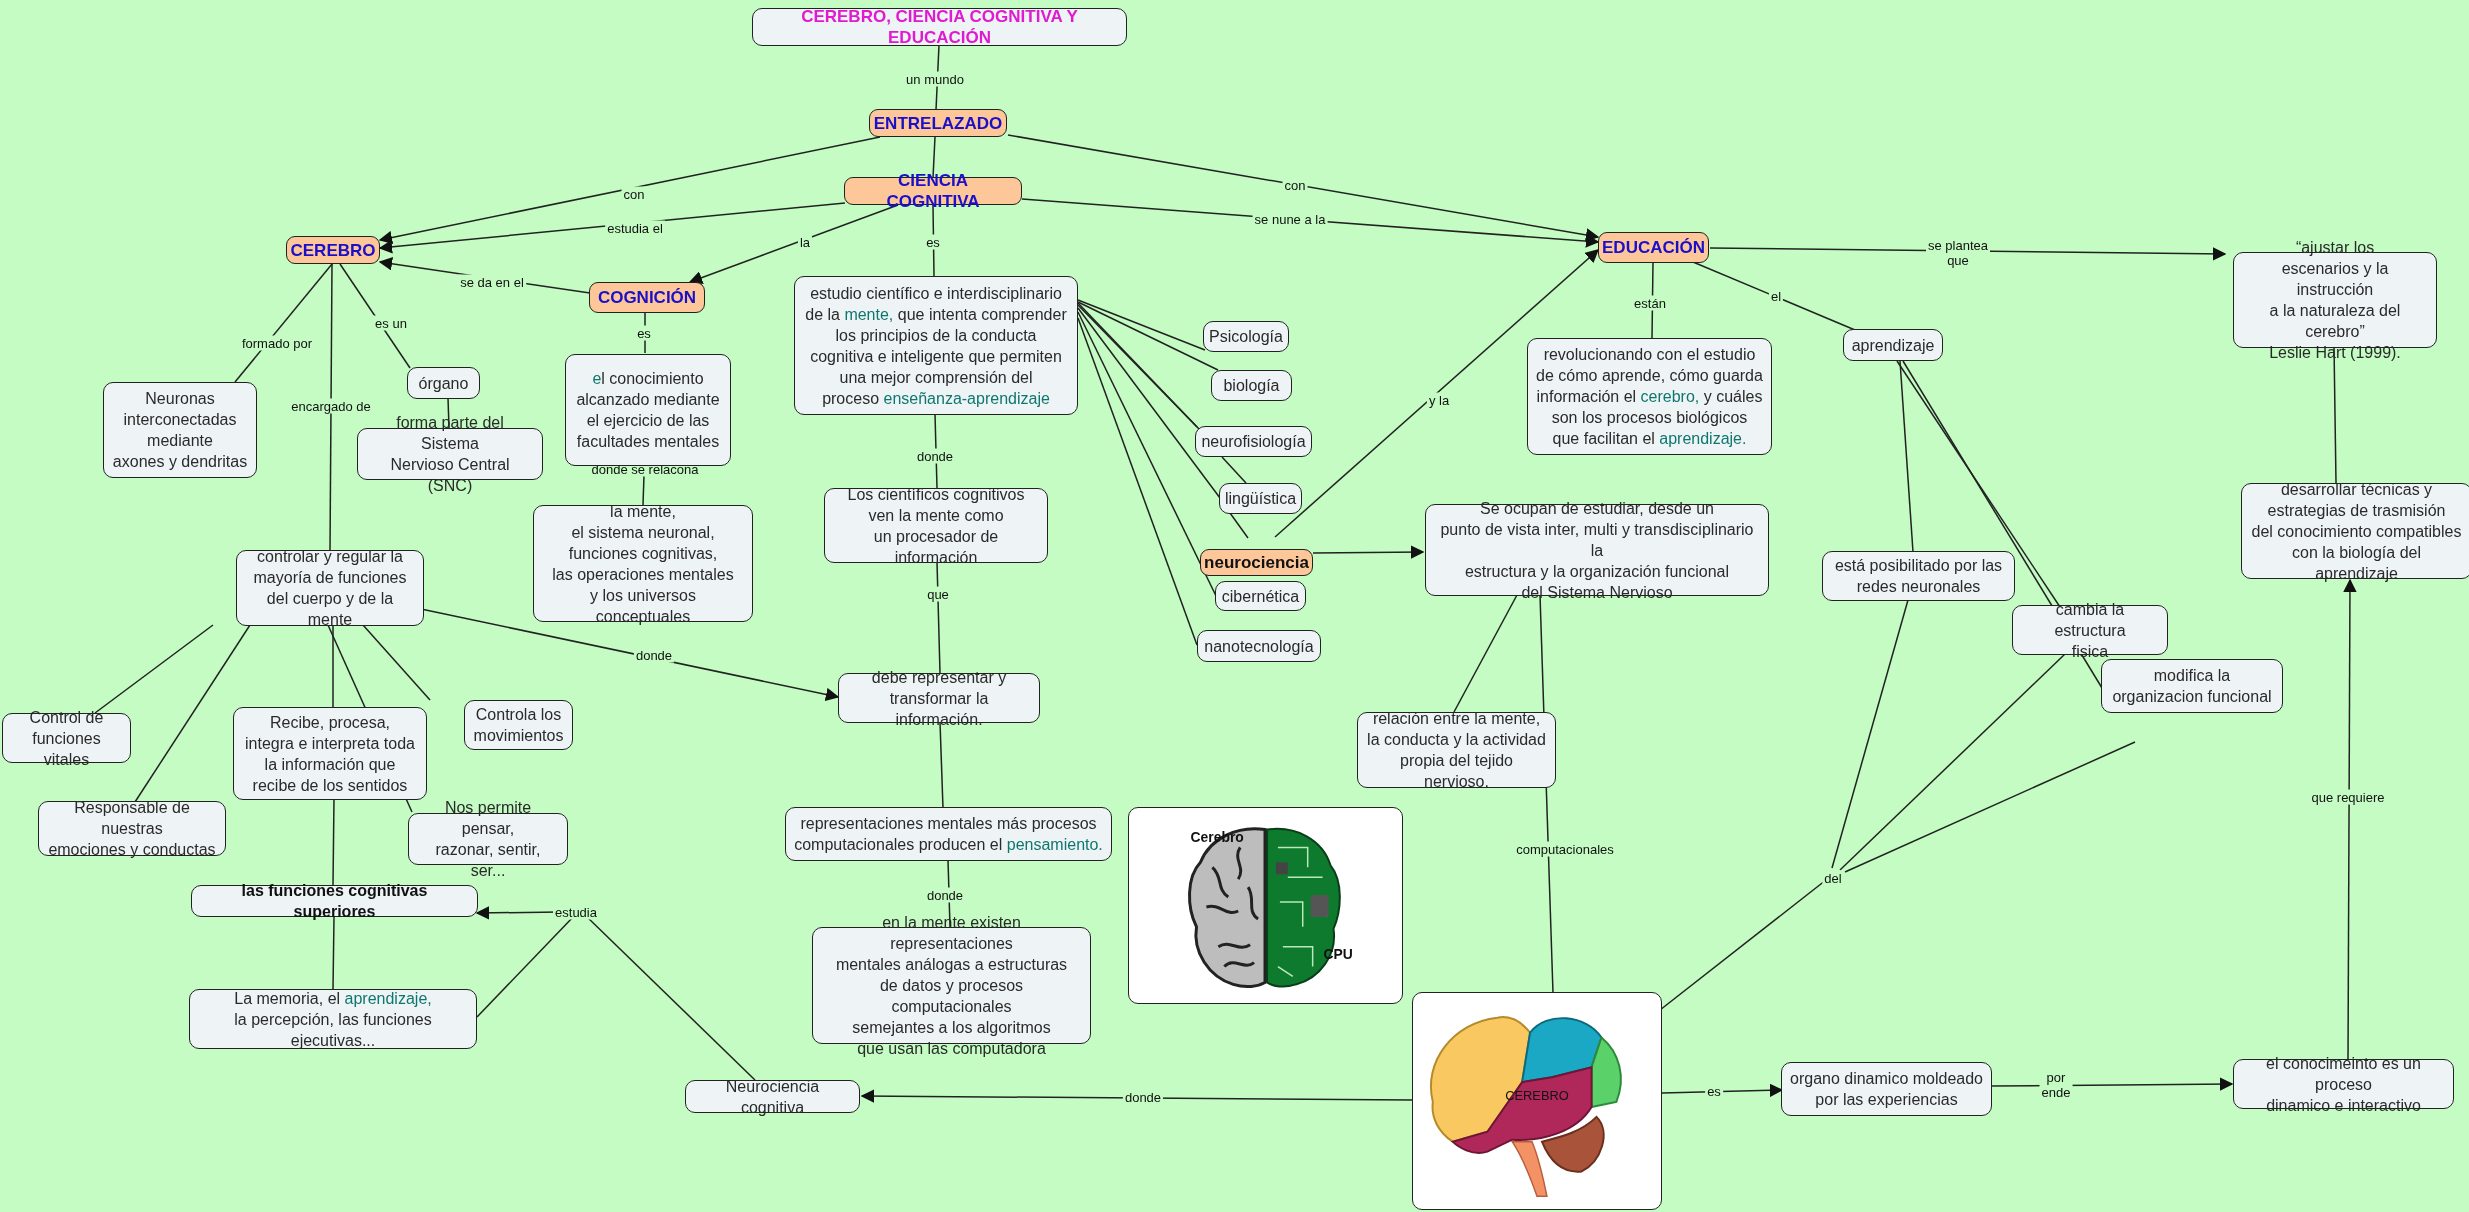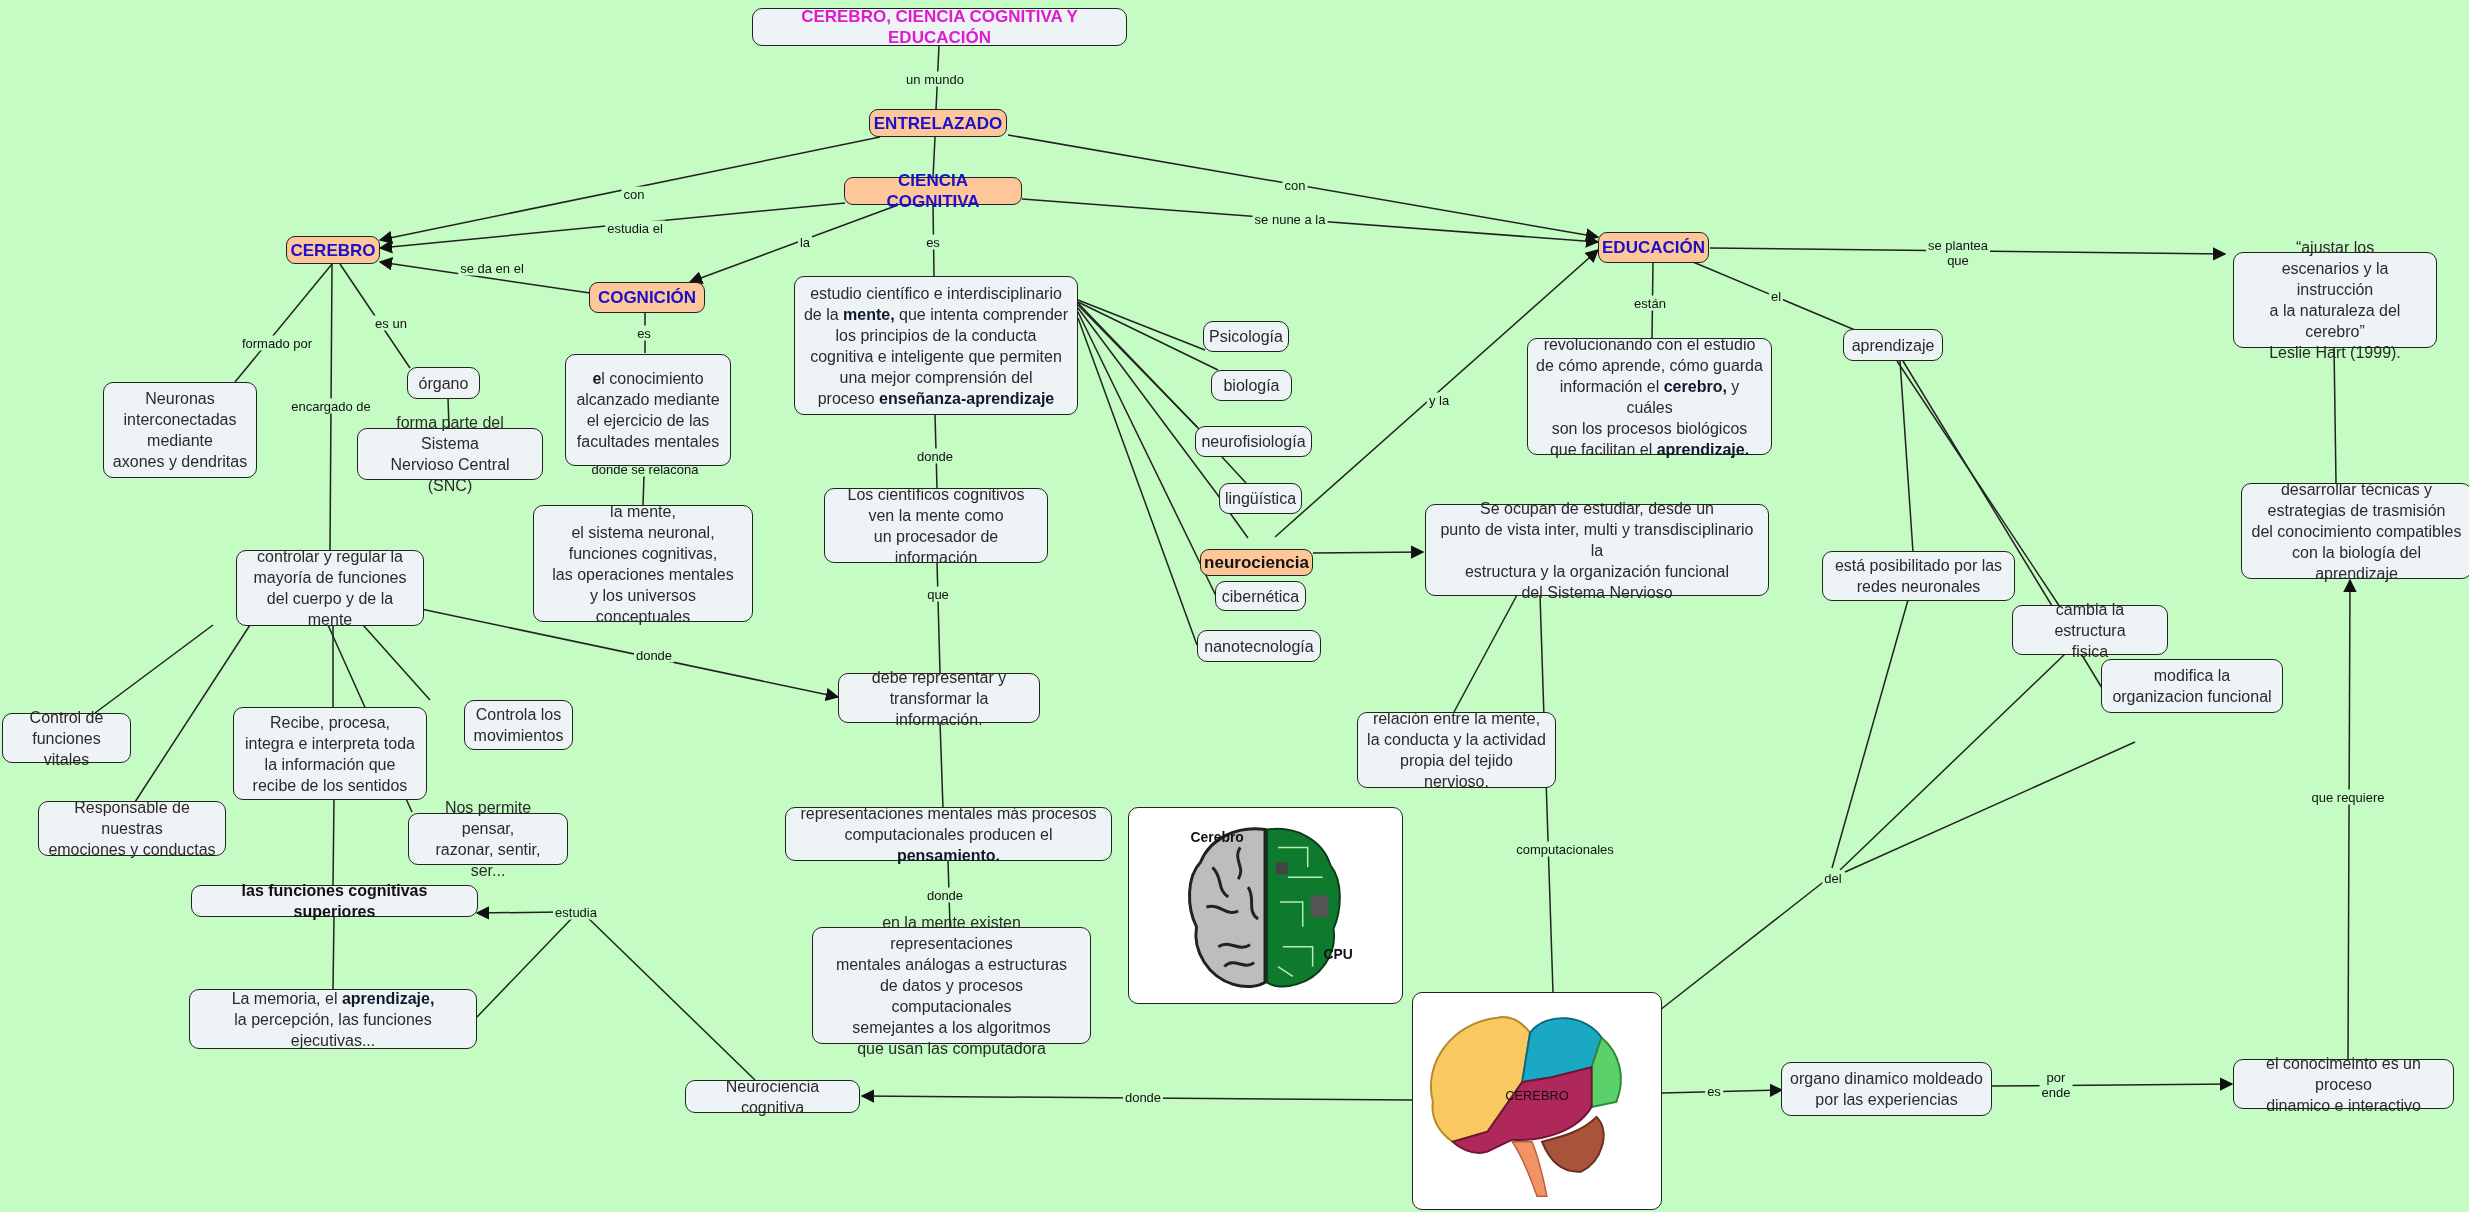--- a/index.html
+++ b/index.html
@@ -23,21 +23,21 @@
   }
   .node.key.dark { color:#111;margin-top:11px; }
   .node.title { color:#e01ad0; font-weight:bold; font-size:17px; }
   .node.bold { font-weight:bold; color:#111; }
   .node.img { background:#fff; padding:0; overflow:hidden; }
   .lbl {
     position:absolute; font-size:13px; color:#111; background:#c4fcc4;
     padding:0 2px; transform:translate(-50%,-50%); white-space:pre-line;
     text-align:center; line-height:15px;
   }
-  b { font-weight:bold; color:#0f172a; }
+  b { font-weight:normal; color:#0f766e; }
 </style>
 </head>
 <body>
 
 <svg id="links" xmlns="http://www.w3.org/2000/svg">
   <defs>
     <marker id="arr" viewBox="0 0 10 10" refX="9" refY="5" markerWidth="9" markerHeight="9" orient="auto">
       <path d="M0,0 L10,5 L0,10 z" fill="#111"></path>
     </marker>
   </defs>
@@ -103,21 +103,21 @@
   </g>
 </svg>
 
 <div class="lbl" style="left:935px;top:79px">un mundo</div>
 <div class="lbl" style="left:634px;top:194px">con</div>
 <div class="lbl" style="left:635px;top:228px">estudia el</div>
 <div class="lbl" style="left:805px;top:242px">la</div>
 <div class="lbl" style="left:933px;top:242px">es</div>
 <div class="lbl" style="left:1295px;top:185px">con</div>
 <div class="lbl" style="left:1290px;top:219px">se nune a la</div>
-<div class="lbl" style="left:492px;top:268px">se da en el</div>
+<div class="lbl" style="left:492px;top:282px">se da en el</div>
 <div class="lbl" style="left:277px;top:343px">formado por</div>
 <div class="lbl" style="left:391px;top:323px">es un</div>
 <div class="lbl" style="left:331px;top:406px">encargado de</div>
 <div class="lbl" style="left:644px;top:333px">es</div>
 <div class="lbl" style="left:645px;top:469px">donde se relacona</div>
 <div class="lbl" style="left:935px;top:456px">donde</div>
 <div class="lbl" style="left:938px;top:594px">que</div>
 <div class="lbl" style="left:654px;top:655px">donde</div>
 <div class="lbl" style="left:945px;top:895px">donde</div>
 <div class="lbl" style="left:576px;top:912px">estudia</div>

